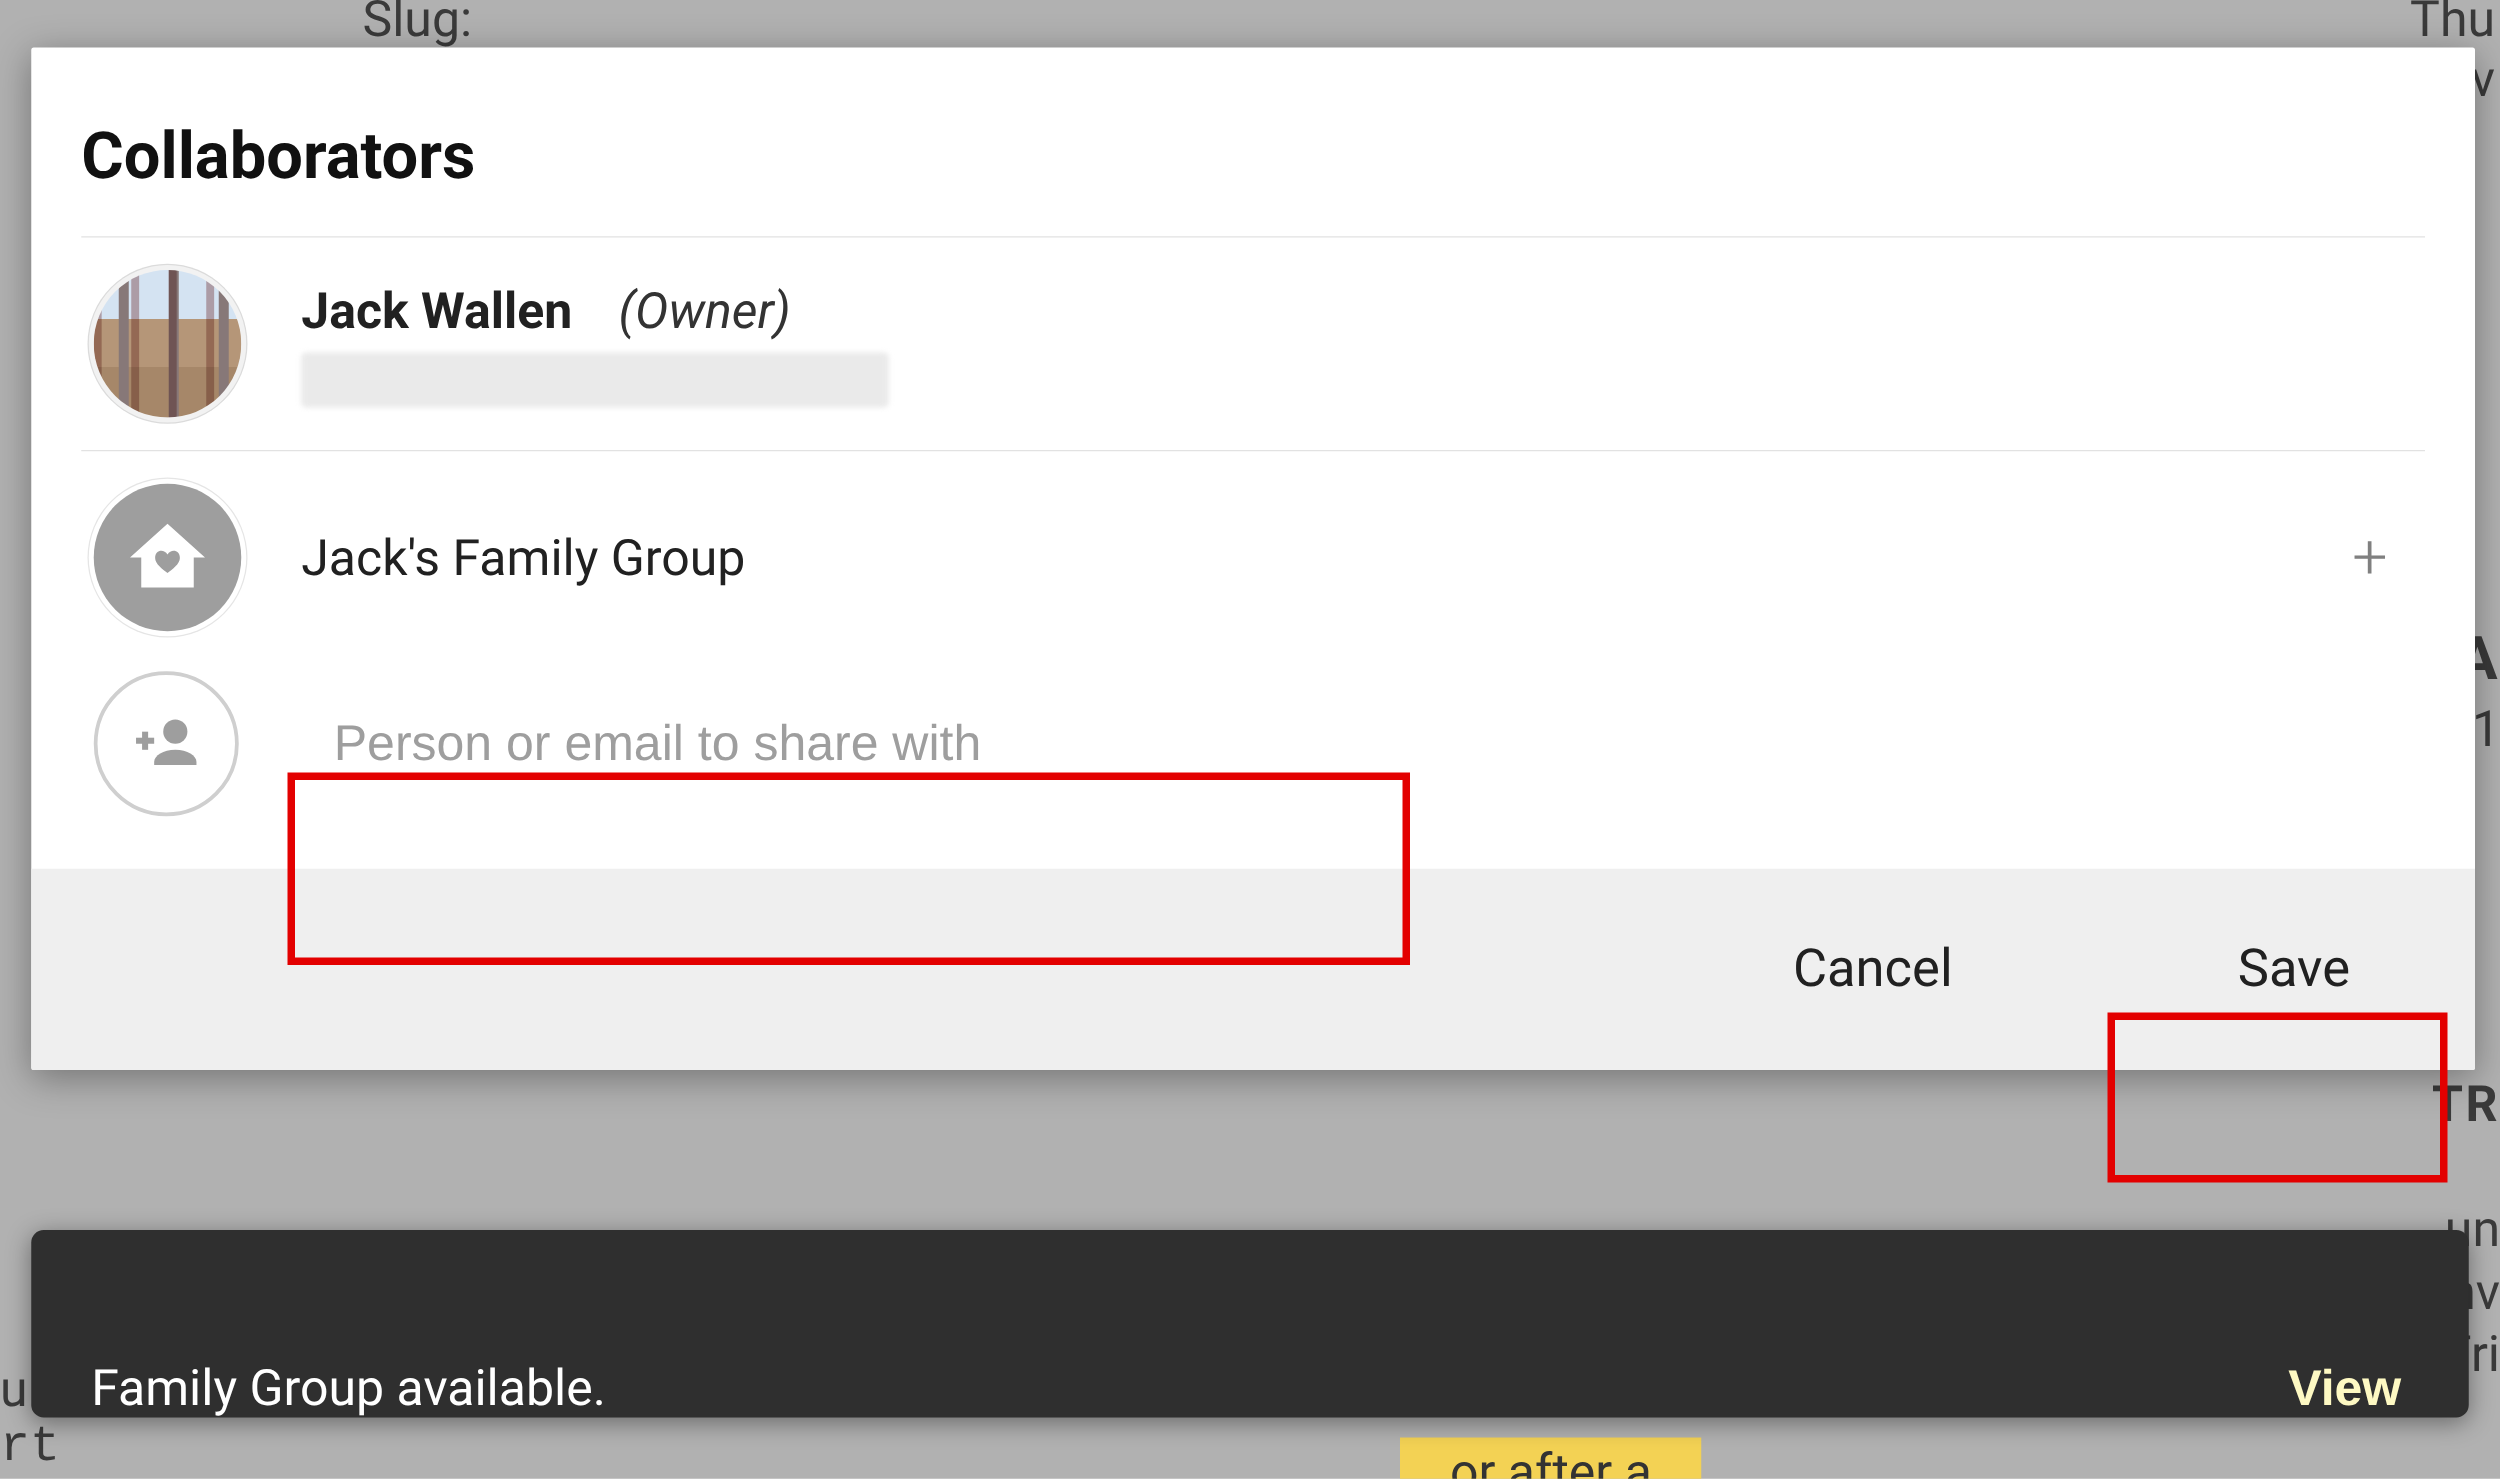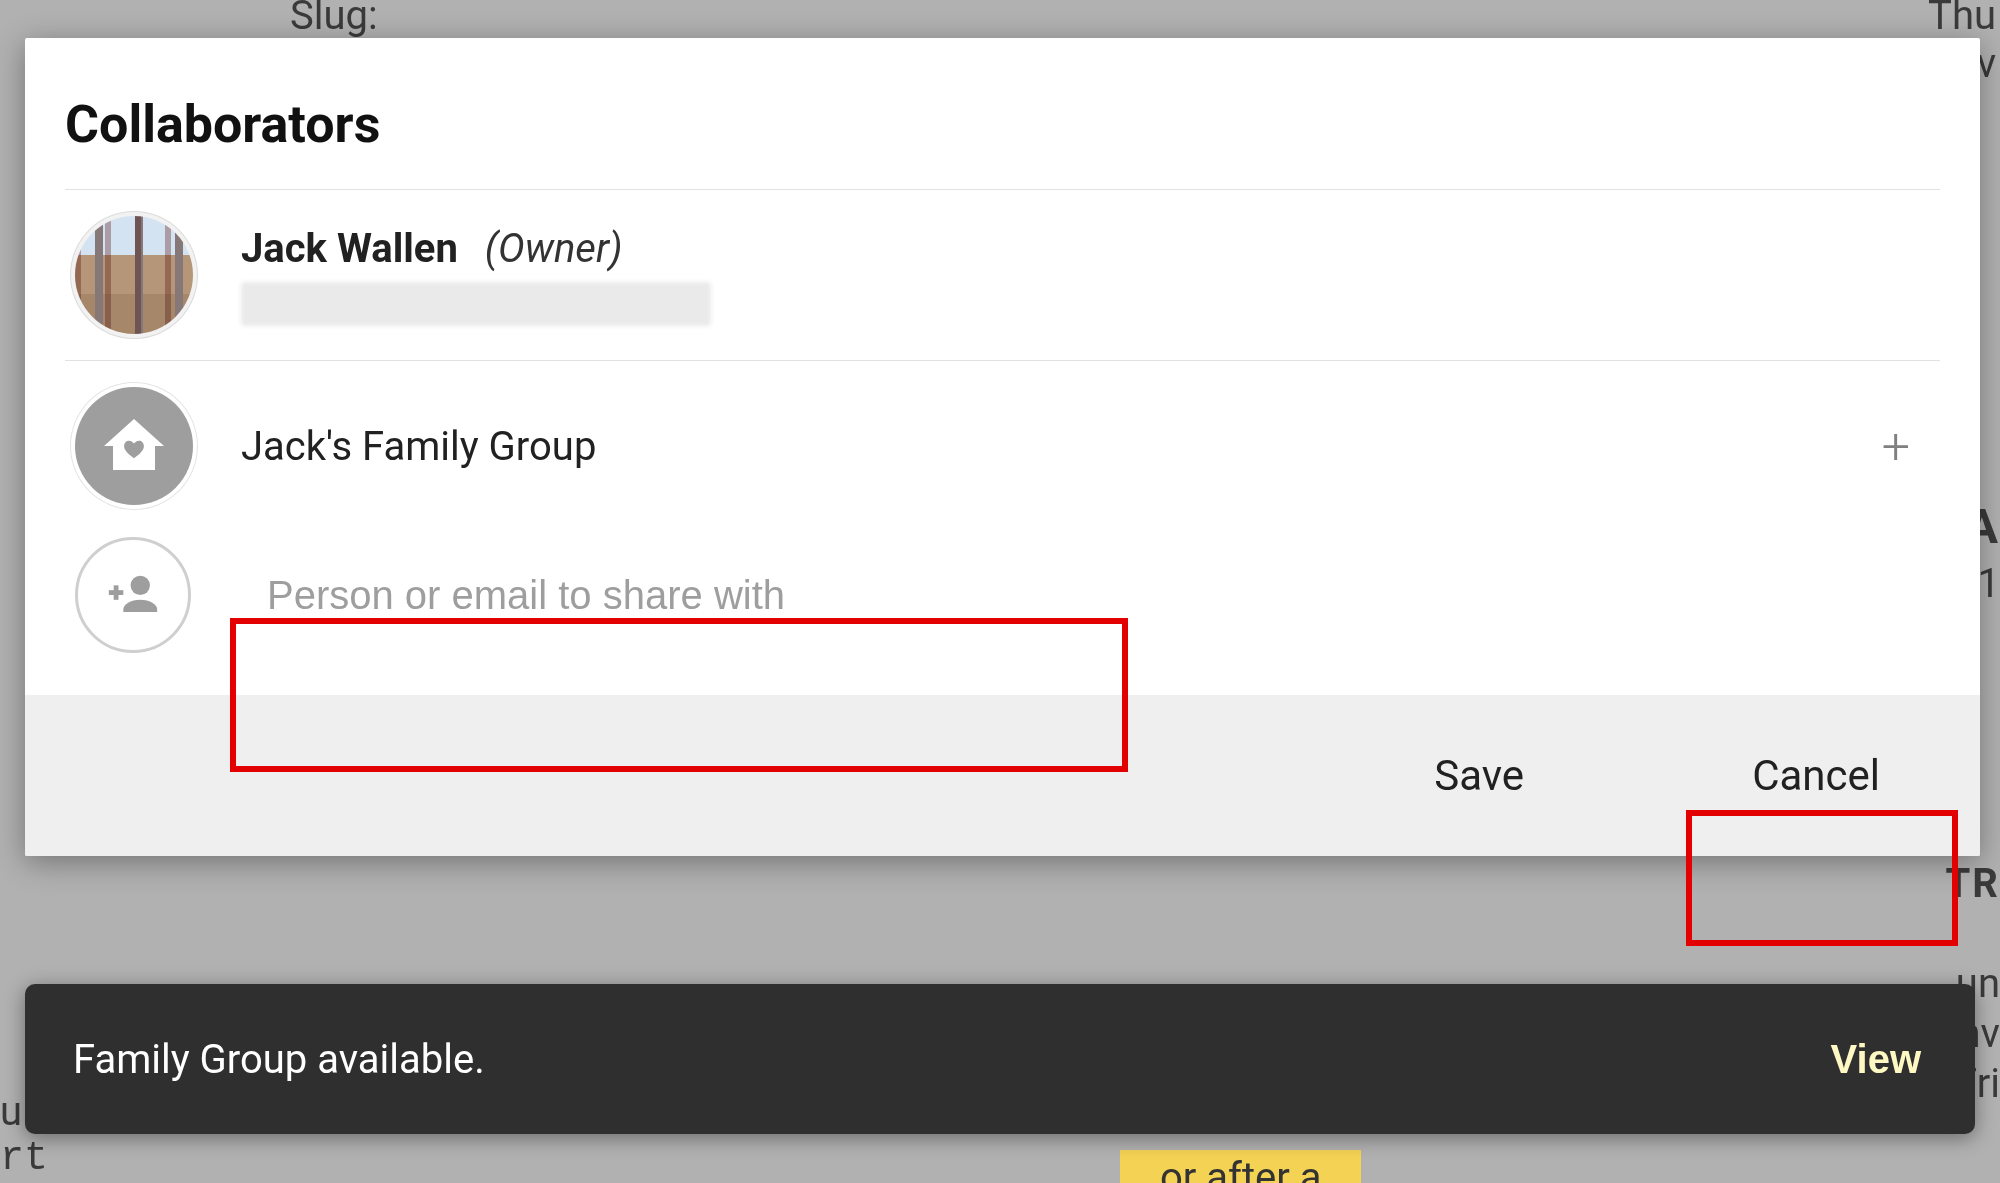--- a/index.html
+++ b/index.html
@@ -90,21 +90,21 @@
     width: 116px;
     height: 116px;
   }
 
   .person-block { display: flex; flex-direction: column; }
   .person-name {
     font-size: 40px;
     color: #212121;
   }
   .person-name .bold { font-weight: 700; }
-  .person-name .role { font-style: italic; font-weight: 400; margin-left: 17px; color:#333; }
+  .person-name .role { font-style: italic; font-weight: 400; margin-left: 27px; color:#333; }
 
   .person-email {
     margin-top: 10px;
     width: 470px;
     height: 44px;
     background: #eaeaea;
     border-radius: 4px;
     filter: blur(2px);
   }
 
@@ -163,21 +163,21 @@
 
   .toast {
     position: absolute;
     left: 25px;
     right: 25px;
     top: 984px;
     height: 150px;
     background: #2f2f2f;
     border-radius: 10px;
     display: flex;
-    align-items: center;
+    align-items: flex-end;
     padding: 0 54px 0 48px;
     box-shadow: 0 4px 20px rgba(0,0,0,0.4);
   }
   .toast-msg {
     font-size: 40px;
     color: #fff;
     flex: 1;
   }
   .toast-action {
     font-size: 40px;
@@ -257,22 +257,22 @@
           <circle cx="15" cy="8" r="4" fill="#9e9e9e"></circle>
           <path d="M15 14c-4 0-7 2-7 4v1h14v-1c0-2-3-4-7-4z" fill="#9e9e9e"></path>
           <rect x="2" y="10" width="6" height="2" fill="#9e9e9e"></rect>
           <rect x="4" y="8" width="2" height="6" fill="#9e9e9e"></rect>
         </svg>
       </div>
       <input class="share-input" type="text" placeholder="Person or email to share with" style="">
     </div>
 
     <div class="dialog-footer">
+      <button class="footer-btn">Cancel</button>
       <button class="footer-btn">Save</button>
-      <button class="footer-btn">Cancel</button>
     </div>
   </div>
 
   <div class="input-highlight" style="left:230px; top:618px; width:898px; height:154px;"></div>
   <div class="input-highlight" style="left:1686px; top:810px; width:272px; height:136px;"></div>
 
   <div class="toast">
     <div class="toast-msg">Family Group available.</div>
     <button class="toast-action">View</button>
   </div>

